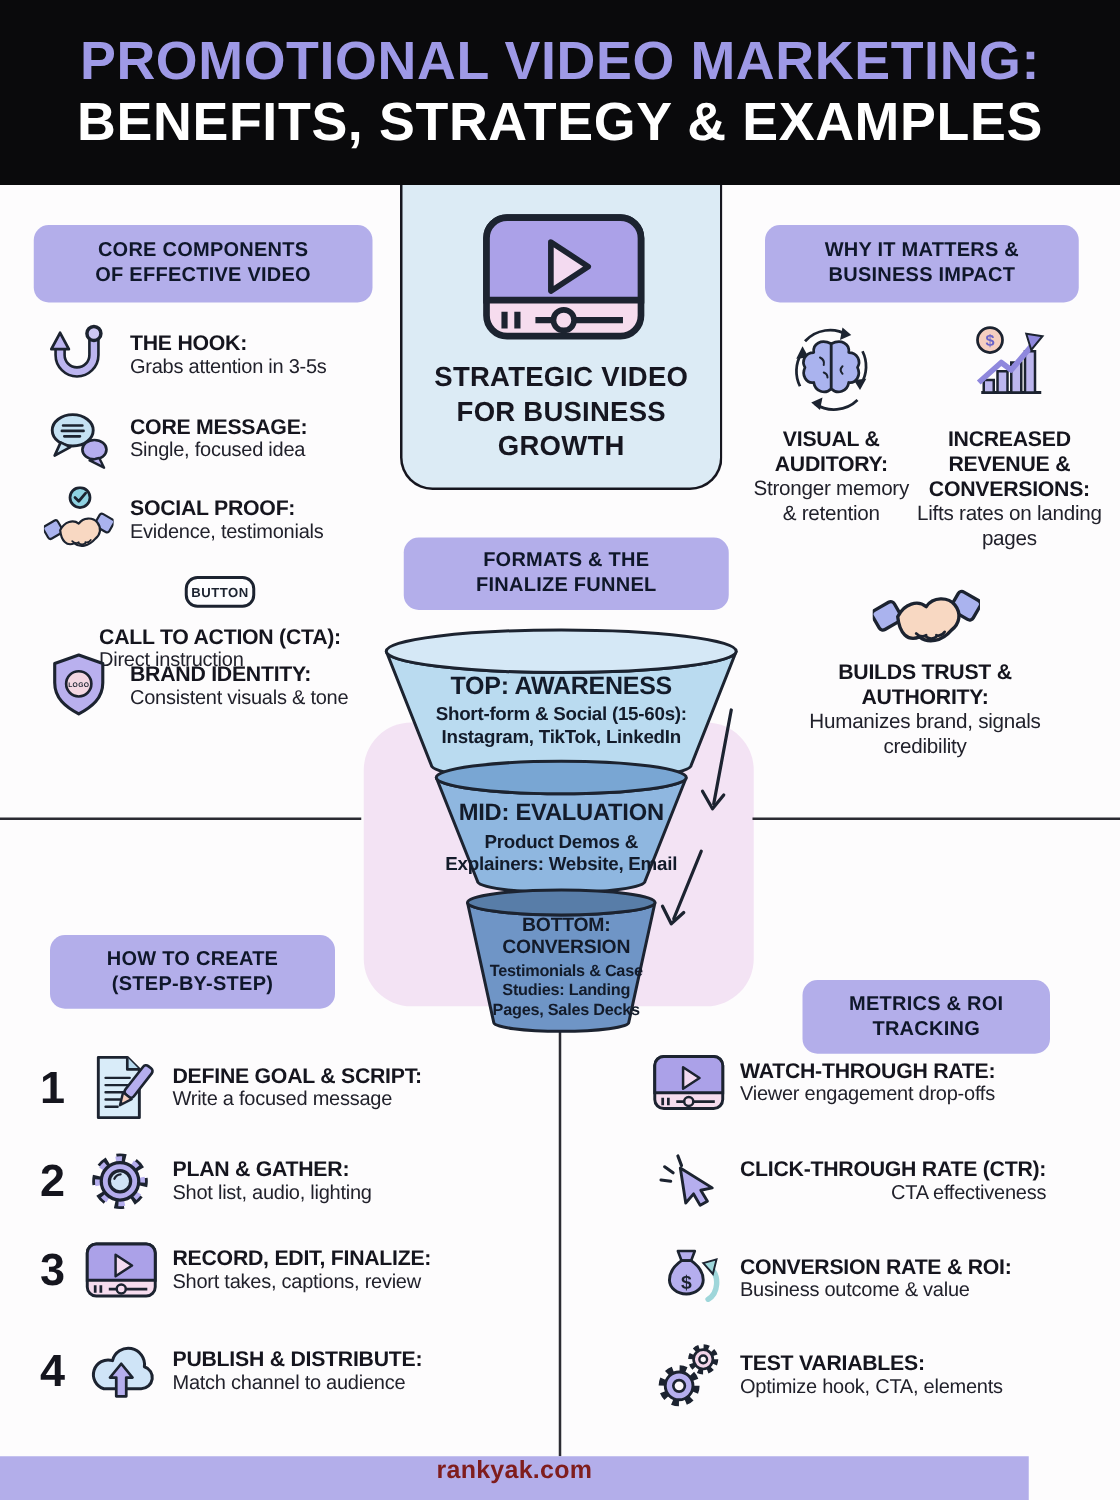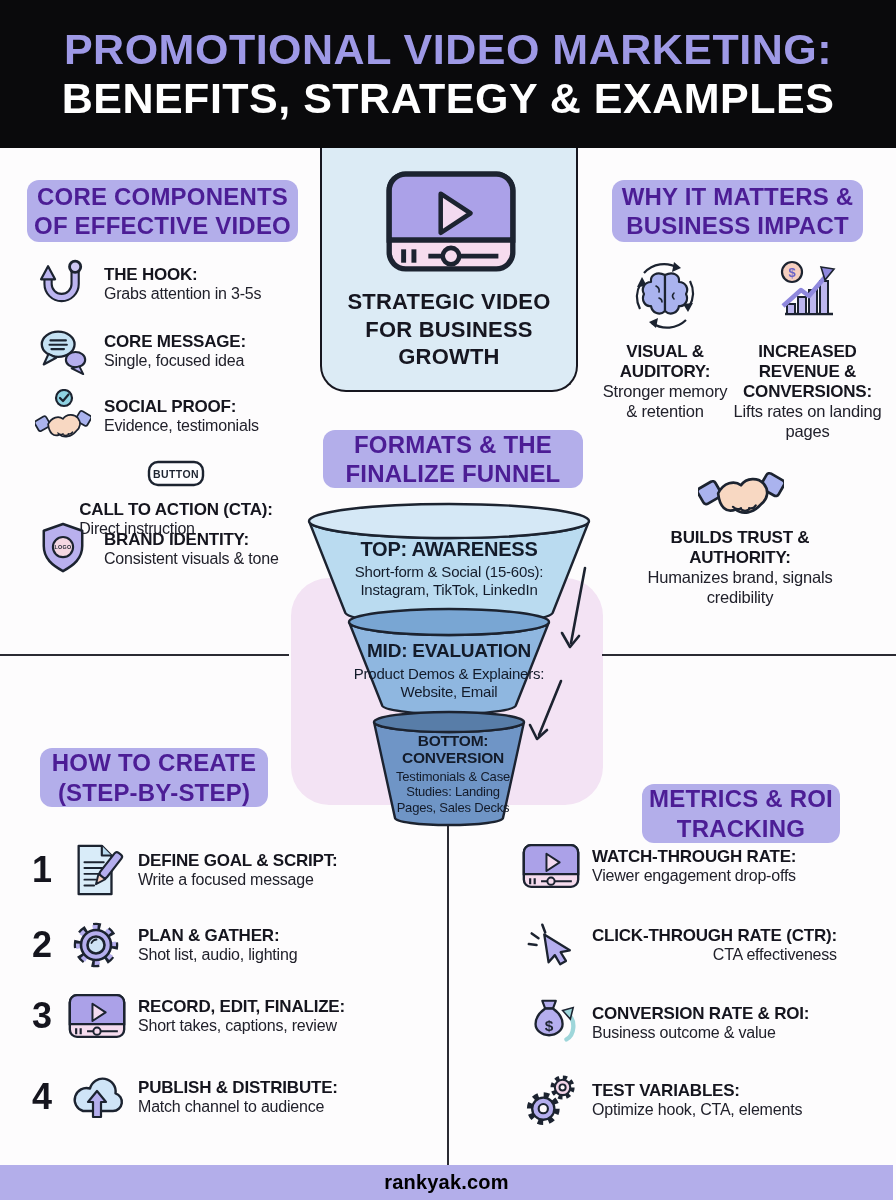--- a/index.html
+++ b/index.html
@@ -10,21 +10,21 @@
 
   
   .hdr{left:0;top:0;width:896px;height:148px;background:#0a0a0c;display:flex;flex-direction:column;
        align-items:center;justify-content:center;gap:4px;}
   .hdr-l1{font-size:43px;font-weight:700;letter-spacing:.5px;color:#9e99e6;line-height:1.05;}
   .hdr-l2{font-size:43px;font-weight:700;letter-spacing:.5px;color:#ffffff;line-height:1.05;}
 
   
   .pill{background:#b3aeea;border-radius:12px;display:flex;flex-direction:column;align-items:center;
         justify-content:center;text-align:center;}
-  .pill .l{font-size:24px;font-weight:700;line-height:1.22;letter-spacing:.2px;color:#4c1d95;}
+  .pill .l{font-size:16px;font-weight:700;line-height:1.22;letter-spacing:.2px;color:#0f172a;}
 
   
   .card{left:320px;top:148px;width:258px;height:244px;background:#dcebf5;border:2.5px solid #16161f;
         border-top:none;border-radius:0 0 26px 26px;}
   .card-player{position:absolute;left:63px;top:22px;}
   .card-text{position:absolute;left:17px;top:140px;width:220px;text-align:center;font-size:22px;
              font-weight:700;line-height:1.26;letter-spacing:.2px;color:#161620;}
 
   
   .row{display:flex;align-items:center;gap:12px;}
@@ -39,28 +39,28 @@
   
   .hline{height:2px;background:#2b2b33;}
   .vline{width:2px;background:#2b2b33;}
 
   
   .pink{left:291px;top:578px;width:312px;height:227px;background:#f3e3f4;border-radius:38px;}
 
   
   .f-block{text-align:center;z-index:3;color:#131b2a;}
   .f-label{font-weight:700;letter-spacing:-.2px;line-height:1.1;}
-  .f-desc{font-weight:400;letter-spacing:-.2px;line-height:1.18;margin-top:3px;}
+  .f-desc{font-weight:700;letter-spacing:-.2px;line-height:1.18;margin-top:3px;}
 
   
   .step-num{width:28px;font-size:36px;font-weight:700;text-align:center;flex:0 0 auto;color:#15151e;}
 
   
-  .footer{left:0;top:1165px;width:893px;height:35px;background:#b3aeea;display:flex;align-items:center;
-          justify-content:center;font-size:20px;font-weight:700;color:#000000;letter-spacing:.2px;}
+  .footer{left:0;top:1165px;width:823px;height:35px;background:#b3aeea;display:flex;align-items:flex-start;
+          justify-content:center;font-size:20px;font-weight:700;color:#7f1d1d;letter-spacing:.2px;}
 
   svg text{font-family:"Liberation Sans","DejaVu Sans",sans-serif;}
 </style>
 </head>
 <body>
 
 <svg width="0" height="0" style="position:absolute">
   <defs>
     <symbol id="sym-player" viewBox="0 0 64 50">
       <rect x="2" y="2" width="60" height="46" rx="8" fill="#f6dcee" stroke="#1c2330" stroke-width="2.6"></rect>

